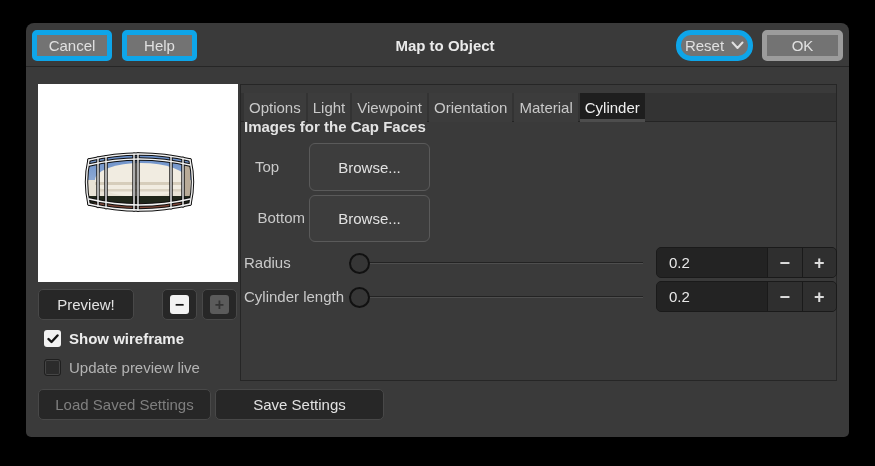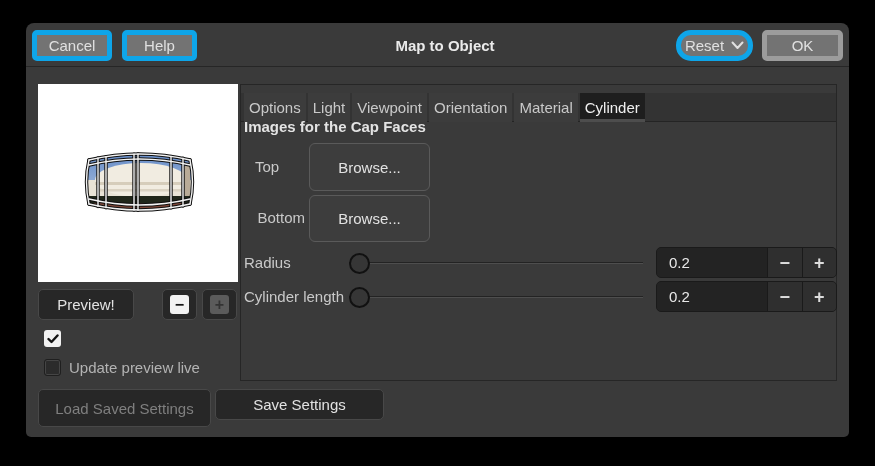--- a/index.html
+++ b/index.html
@@ -54,21 +54,21 @@
   .chkrow { position:absolute; left:18px; display:flex; align-items:center; gap:8px; cursor:pointer; }
   #row-wireframe { top:307px; }
   #row-updatelive { top:336px; }
   .cbox { width:17px; height:17px; border-radius:3px; flex:0 0 auto;
     display:flex; align-items:center; justify-content:center; }
   .cbox.checked { background:#f2f2f2; }
   .cbox.unchecked { background:#2b2b2b; border:1px solid #1f1f1f; box-shadow:inset 0 0 0 1px #454545; }
   #lbl-wireframe { font-weight:bold; color:#ededed; font-size:15px; }
   #lbl-updatelive { color:#b3b3b3; font-size:15px; }
 
-  #btn-load { left:12px; top:366px; width:173px; height:38px; color:#7f7f7f; }
+  #btn-load { left:12px; top:366px; width:173px; height:31px; color:#7f7f7f; }
   #btn-save { left:189px; top:366px; width:169px; height:31px; }
 
   
   #notebook { position:absolute; left:214px; top:61px; width:597px; height:297px;
     border:1px solid #262626; background:#3a3a3a; }
   #tabstrip { position:absolute; left:0; top:8px; right:0; height:29px;
     background:#333333; border-bottom:1px solid #242424; display:flex; padding-left:3px; }
   .tab { height:29px; padding:0 5px; margin-right:2px; background:#3c3c3c;
     display:flex; align-items:center; font-size:15px; color:#c9c9c9; cursor:pointer; }
   .tab.active { background:#1e1e1e; color:#efefef;
@@ -189,20 +189,21 @@
           <span>+</span>
         </span>
     </div>
 
     <div class="chkrow" id="row-wireframe">
       <span class="cbox checked">
         <svg width="12" height="10" viewBox="0 0 12 10">
             <path d="M1.5 5 L4.5 8 L10.5 1.5" fill="none" stroke="#141414" stroke-width="2.4" stroke-linecap="round" stroke-linejoin="round"></path>
           </svg>
       </span>
+      <span id="lbl-wireframe">Show wireframe</span>
     </div>
     <div class="chkrow" id="row-updatelive">
       <span class="cbox unchecked"></span>
       <span id="lbl-updatelive">Update preview live</span>
     </div>
 
     <div class="gbtn" id="btn-load">Load Saved Settings</div>
     <div class="gbtn" id="btn-save">Save Settings</div>
 
     <div id="notebook">

